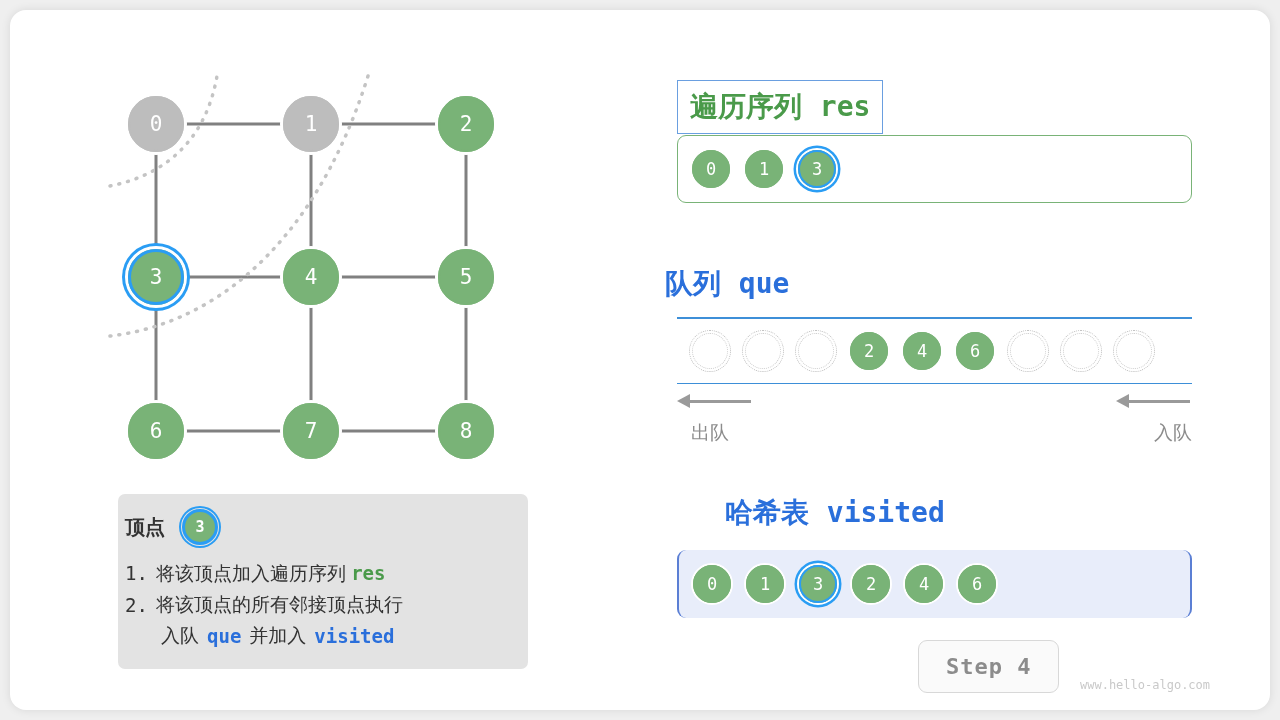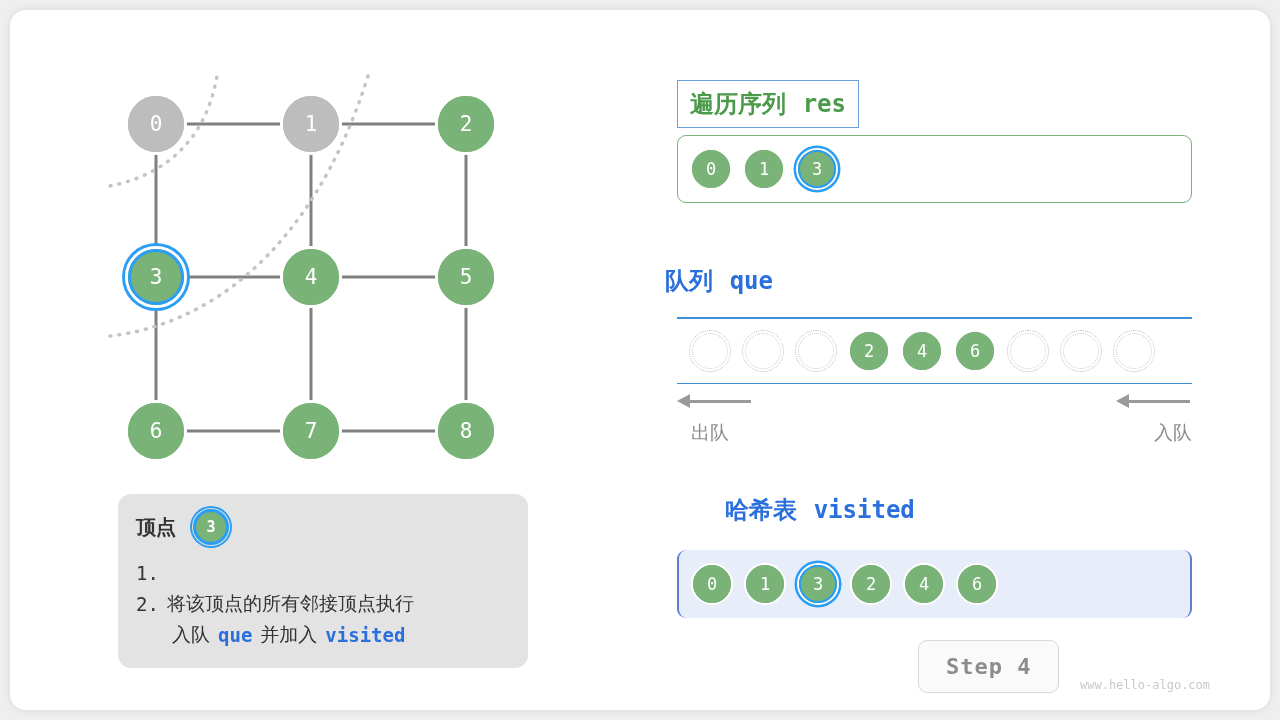--- a/index.html
+++ b/index.html
@@ -63,22 +63,22 @@
     outline-offset: -6px;
     box-shadow: 0 0 0 3px #2a9df4;
   }
 
   
   #caption {
     position: absolute;
     left: 108px; top: 484px;
     width: 410px;
     background: #e3e3e3;
-    border-radius: 13px;
-    padding: 14px 18px 18px 18px;
+    border-radius: 7px;
+    padding: 14px 18px 18px 7px;
     box-sizing: border-box;
   }
   #cap-head {
     display: flex; align-items: center;
     font-size: 20px; font-weight: bold; color: #333;
     margin-bottom: 12px;
     font-family: "Liberation Sans", sans-serif;
   }
   .cap-chip {
     display: inline-flex; align-items: center; justify-content: center;
@@ -100,21 +100,21 @@
   .cap-num { font-family: "DejaVu Sans Mono", monospace; margin-right: 8px; }
   .mono-green { font-family: "DejaVu Sans Mono", monospace; color: #4a9a4a; font-weight: bold; }
   .mono-blue  { font-family: "DejaVu Sans Mono", monospace; color: #2a6fdb; font-weight: bold; }
   .cap-indent { padding-left: 36px; }
 
   
   #panel { position: absolute; left: 655px; top: 0; width: 600px; height: 700px; }
 
   .sec-title {
     position: absolute;
-    font-size: 24px; font-weight: bold;
+    font-size: 28px; font-weight: bold;
     font-family: "Liberation Sans", sans-serif;
   }
   .title-boxed {
     border: 1.5px solid #6a9fe0;
     padding: 7px 12px;
     color: #4a9a4a;
   }
   .title-blue { color: #2a6fdb; }
   .t-mono { font-family: "DejaVu Sans Mono", monospace; }
 
@@ -254,20 +254,24 @@
         </div>
     </div>
 
     <div id="caption">
       <div id="cap-head">
         <span>顶点</span>
         <span class="cap-chip">3</span>
       </div>
       <div class="cap-line">
         <span class="cap-num">1.</span>
+        <span>
+          <span>将该顶点加入遍历序列</span>
+          <span class="mono-green">res</span>
+        </span>
       </div>
       <div class="cap-line">
         <span class="cap-num">2.</span>
         <span>将该顶点的所有邻接顶点执行</span>
       </div>
       <div class="cap-line cap-indent">
         <span>入队</span>
         <span class="mono-blue" style="margin:0 8px">que</span>
         <span>并加入</span>
         <span class="mono-blue" style="margin-left:8px">visited</span>

